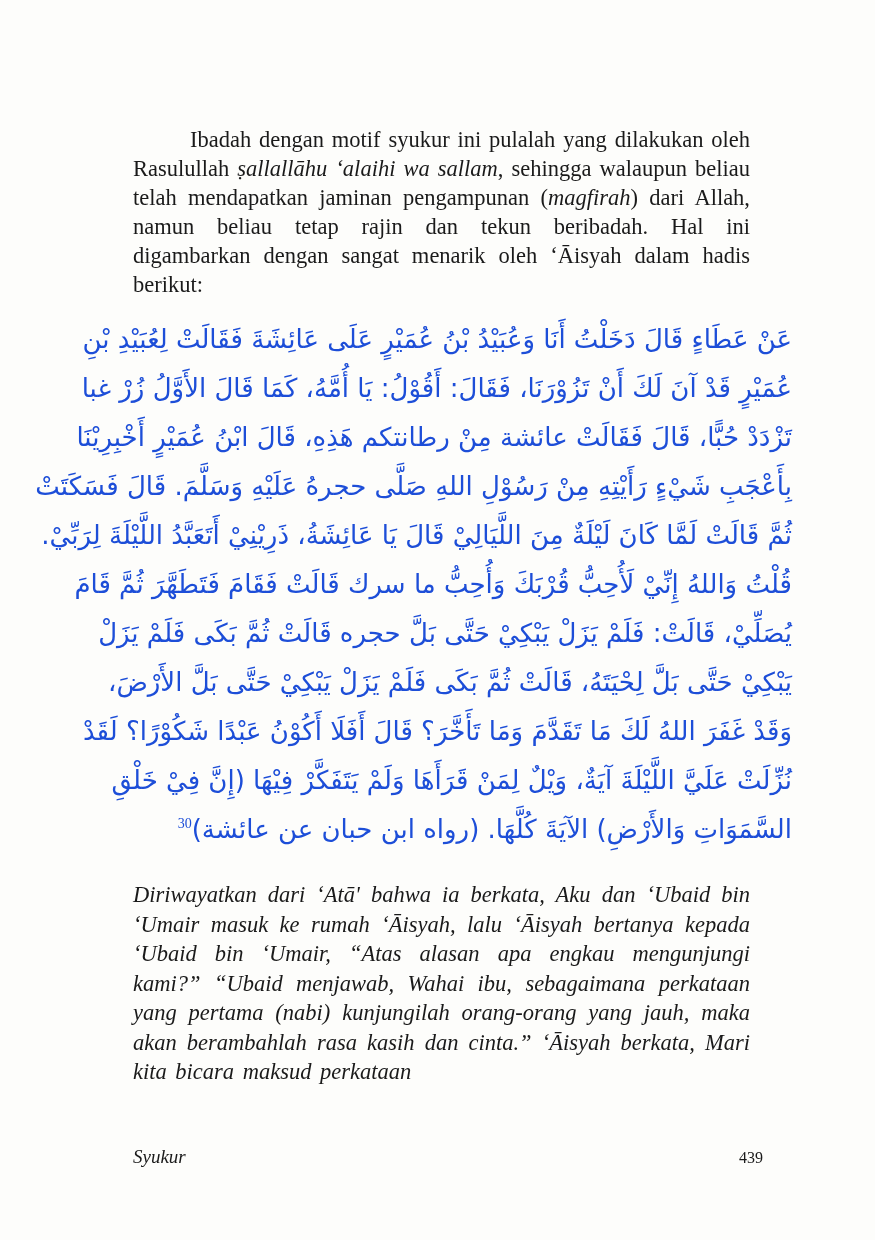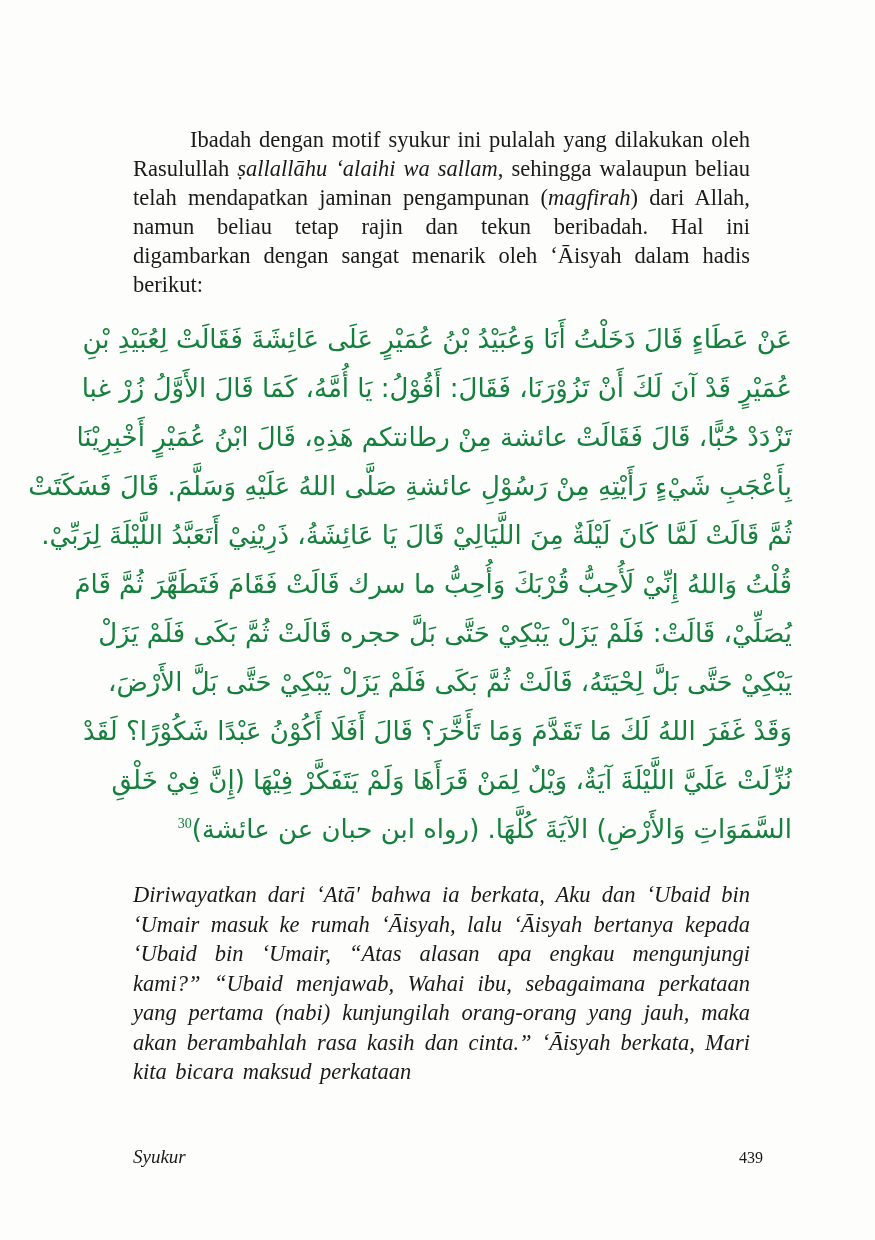--- a/index.html
+++ b/index.html
@@ -30,21 +30,21 @@
     text-indent: 57px;
     word-spacing: 2px;
   }
   .intro .it { font-style: italic; }
   .arabic-block {
     direction: rtl;
     margin: 16px -42px 0 -17px; 
     font-family: "DejaVu Sans", sans-serif;
     font-size: 26px;
     line-height: 49px;
-    color: #15803d;
+    color: #1d4ed8;
   }
   .ar-line {
     text-align: justify;
     text-align-last: justify;
     text-justify: inter-word;
     white-space: nowrap;
   }
   .ar-line.ar-last {
     text-align: right;
     text-align-last: right;
@@ -86,21 +86,21 @@
 <div class="page" style="background: rgb(253, 253, 251); color: rgb(26, 26, 26);">
   <div class="content">
 
     <p class="intro"><span>Ibadah dengan motif syukur ini pulalah yang dilakukan oleh Rasulullah </span><span class="it">ṣallallāhu ‘alaihi wa sallam</span><span>, sehingga walaupun beliau telah mendapatkan jaminan pengampunan (</span><span class="it">magfirah</span><span>) dari Allah, namun beliau tetap rajin dan tekun beribadah. Hal ini digambarkan dengan sangat menarik oleh ‘Āisyah dalam hadis berikut:</span></p>
 
     <div class="arabic-block">
       <div>
           <div class="ar-line">عَنْ عَطَاءٍ قَالَ دَخَلْتُ أَنَا وَعُبَيْدُ بْنُ عُمَيْرٍ عَلَى عَائِشَةَ فَقَالَتْ لِعُبَيْدِ بْنِ</div>
           <div class="ar-line">عُمَيْرٍ قَدْ آنَ لَكَ أَنْ تَزُوْرَنَا، فَقَالَ: أَقُوْلُ: يَا أُمَّهُ، كَمَا قَالَ الأَوَّلُ زُرْ غبا</div>
           <div class="ar-line">تَزْدَدْ حُبًّا، قَالَ فَقَالَتْ عائشة مِنْ رطانتكم هَذِهِ، قَالَ ابْنُ عُمَيْرٍ أَخْبِرِيْنَا</div>
-          <div class="ar-line">بِأَعْجَبِ شَيْءٍ رَأَيْتِهِ مِنْ رَسُوْلِ عائشةِ صَلَّى اللهُ عَلَيْهِ وَسَلَّمَ. قَالَ فَسَكَتَتْ</div>
+          <div class="ar-line">بِأَعْجَبِ شَيْءٍ رَأَيْتِهِ مِنْ رَسُوْلِ اللهِ صَلَّى حجرهُ عَلَيْهِ وَسَلَّمَ. قَالَ فَسَكَتَتْ</div>
           <div class="ar-line">ثُمَّ قَالَتْ لَمَّا كَانَ لَيْلَةٌ مِنَ اللَّيَالِيْ قَالَ يَا عَائِشَةُ، ذَرِيْنِيْ أَتَعَبَّدُ اللَّيْلَةَ لِرَبِّيْ.</div>
           <div class="ar-line">قُلْتُ وَاللهُ إِنِّيْ لَأُحِبُّ قُرْبَكَ وَأُحِبُّ ما سرك قَالَتْ فَقَامَ فَتَطَهَّرَ ثُمَّ قَامَ</div>
           <div class="ar-line">يُصَلِّيْ، قَالَتْ: فَلَمْ يَزَلْ يَبْكِيْ حَتَّى بَلَّ حجره قَالَتْ ثُمَّ بَكَى فَلَمْ يَزَلْ</div>
           <div class="ar-line">يَبْكِيْ حَتَّى بَلَّ لِحْيَتَهُ، قَالَتْ ثُمَّ بَكَى فَلَمْ يَزَلْ يَبْكِيْ حَتَّى بَلَّ الأَرْضَ،</div>
           <div class="ar-line">وَقَدْ غَفَرَ اللهُ لَكَ مَا تَقَدَّمَ وَمَا تَأَخَّرَ؟ قَالَ أَفَلَا أَكُوْنُ عَبْدًا شَكُوْرًا؟ لَقَدْ</div>
           <div class="ar-line">نُزِّلَتْ عَلَيَّ اللَّيْلَةَ آيَةٌ، وَيْلٌ لِمَنْ قَرَأَهَا وَلَمْ يَتَفَكَّرْ فِيْهَا (إِنَّ فِيْ خَلْقِ</div>
         </div>
       <div class="ar-line ar-last">
         <span>السَّمَوَاتِ وَالأَرْضِ) الآيَةَ كُلَّهَا. (رواه ابن حبان عن عائشة)</span><sup class="fn">30</sup>
       </div>

